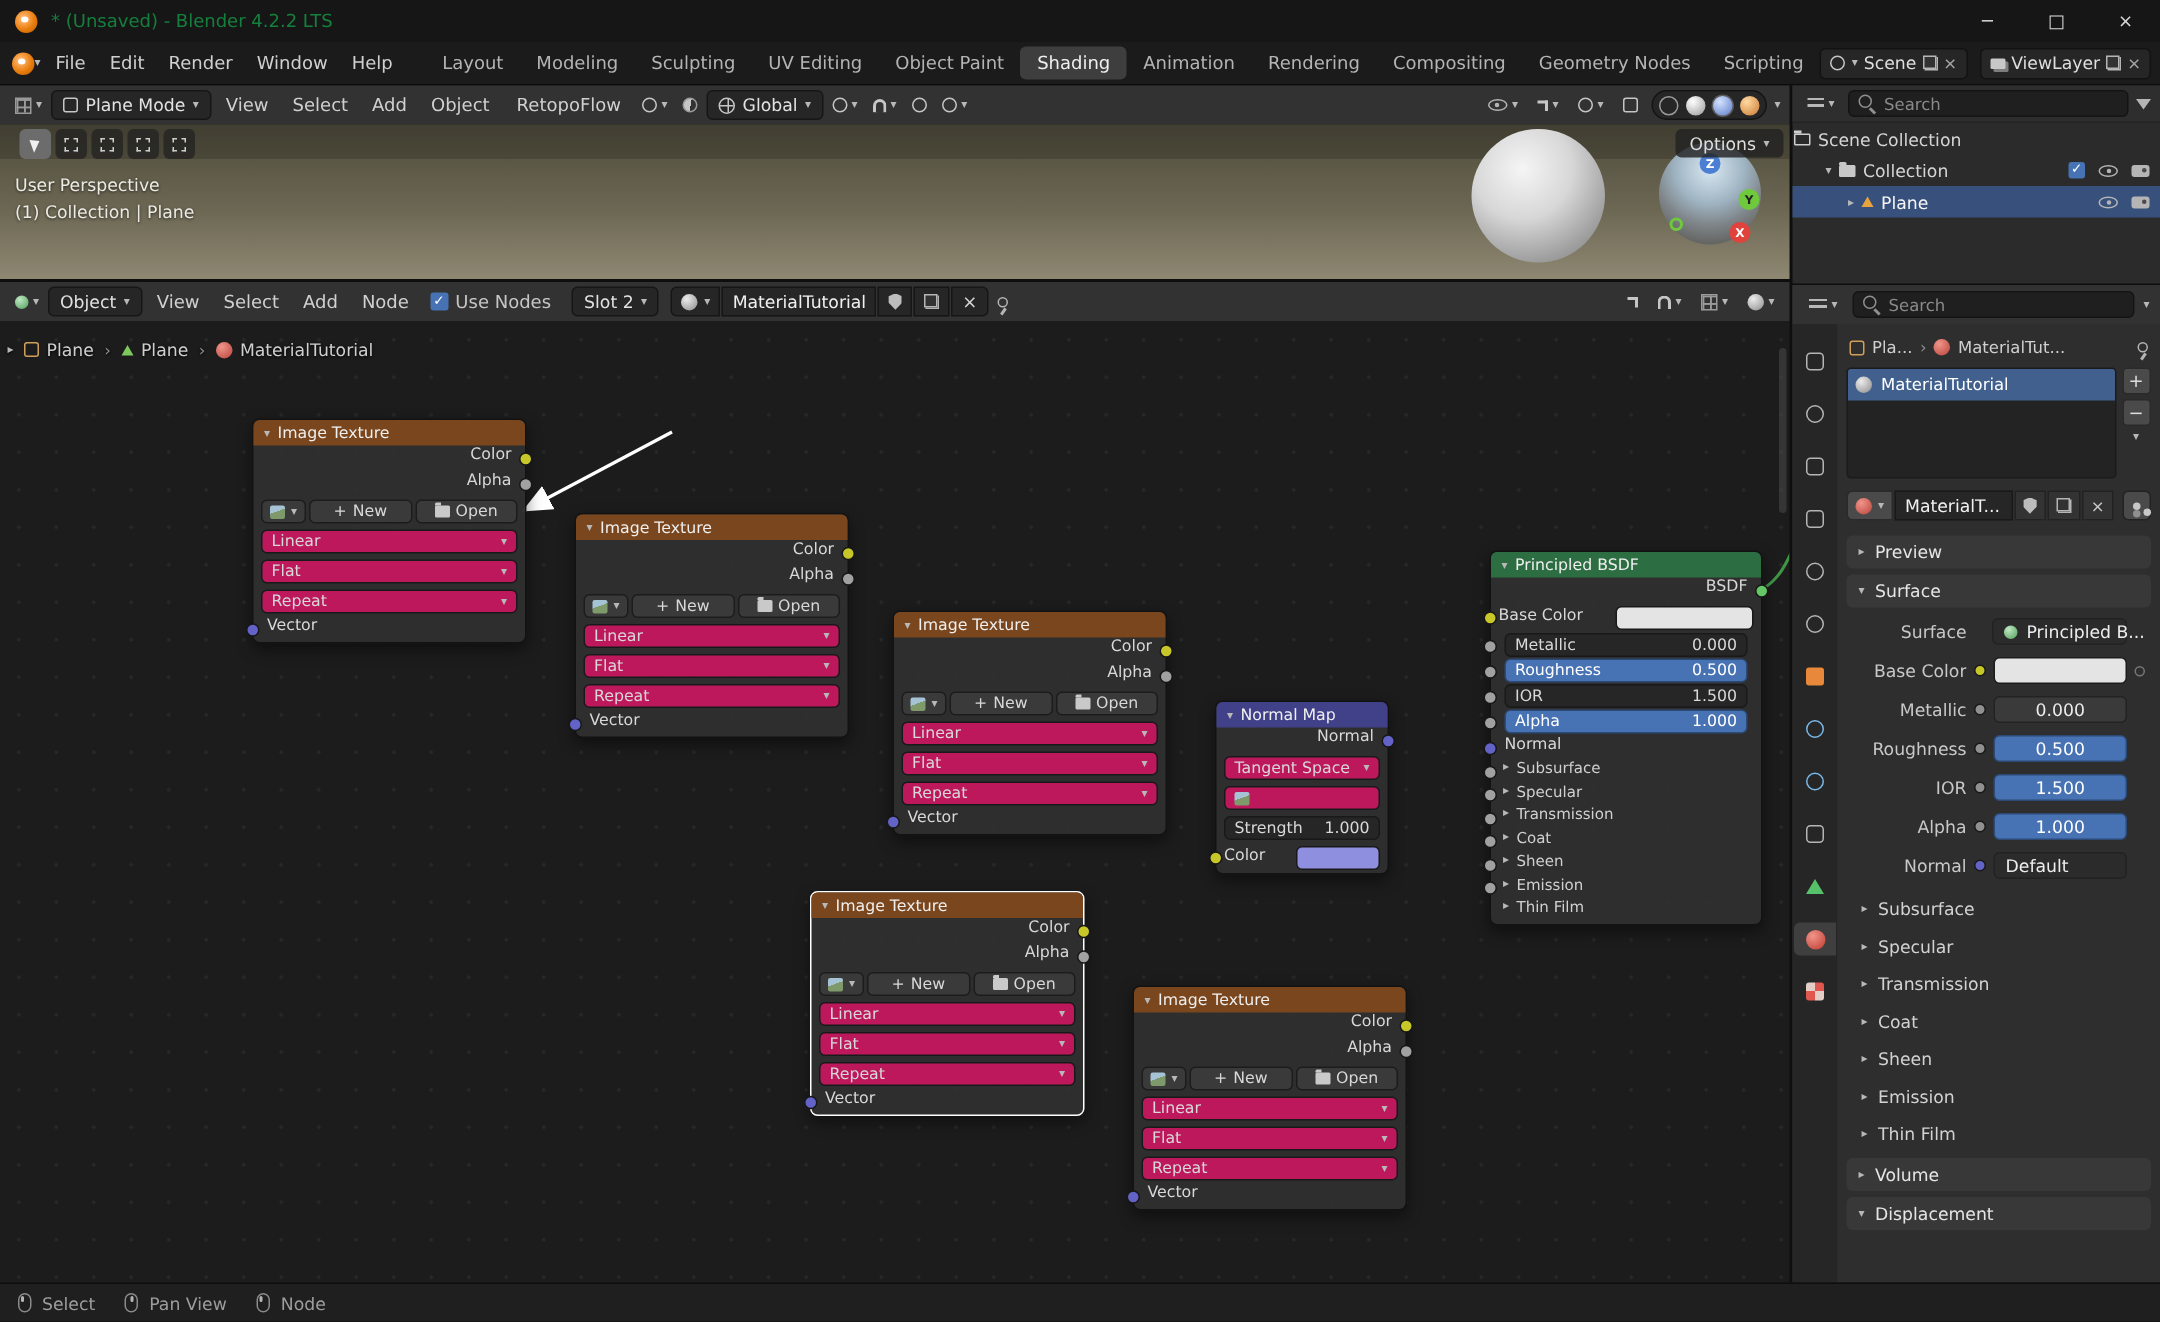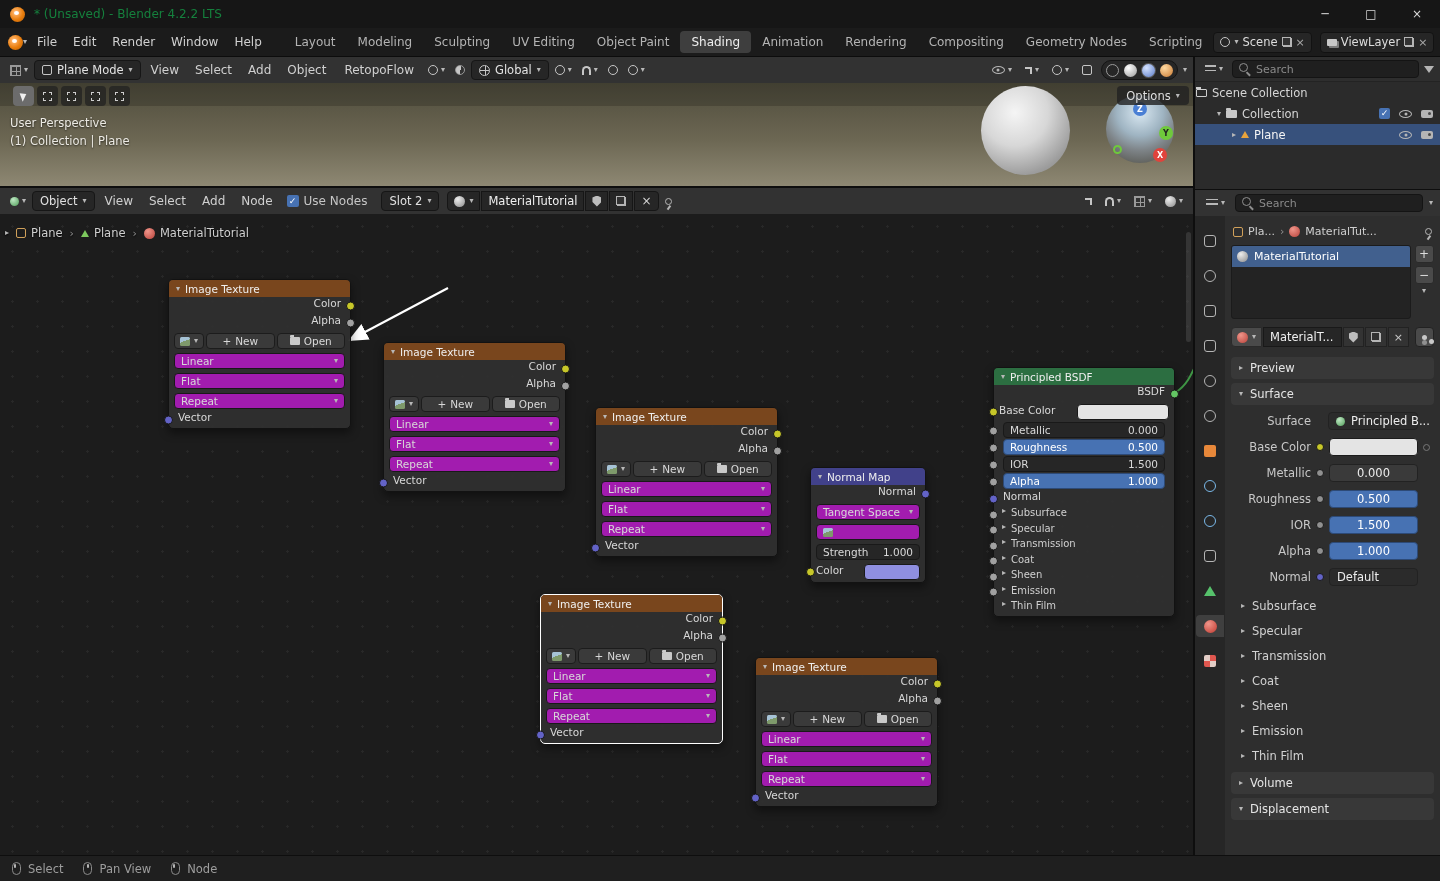--- a/index.html
+++ b/index.html
@@ -142,21 +142,21 @@
   .node.selected{border-color:#fff}
   .node-header{height:17px;border-radius:4px 4px 0 0;display:flex;align-items:center;gap:5px;padding:0 7px;color:#efefef}
   .node-title{font-size:10.5px;white-space:nowrap}
   .nrow{position:relative;display:flex;padding:0 9px}
   .nrow.slim{height:17px}
   .nrow.wrow{height:20px;padding:2px 5px}
   .nrow.out{justify-content:flex-end}
   .nrow.ncollapse{height:15.5px;padding:0 8px;gap:5px;font-size:10px;color:#d0d0d0}
   .ndot{position:absolute;width:9px;height:9px;border-radius:50%;border:1px solid #171717;top:50%;transform:translateY(-50%);z-index:2}
   .ndot.r{right:-5px}.ndot.l{left:-5px}
-  .nselect{flex:1;height:16px;background:#a21caf;border:1px solid #191919;border-radius:4px;display:flex;align-items:center;justify-content:space-between;gap:4px;padding:0 6px;min-width:0;white-space:nowrap}
+  .nselect{flex:1;height:16px;background:#be185d;border:1px solid #191919;border-radius:4px;display:flex;align-items:center;justify-content:space-between;gap:4px;padding:0 6px;min-width:0;white-space:nowrap}
   .nslider{flex:1;height:16px;background:#262626;border:1px solid #191919;border-radius:4px;display:flex;align-items:center;justify-content:space-between;gap:4px;padding:0 6px;white-space:nowrap}
   .nslider.filled{background:#4772b3;border-color:#2d4a77;color:#fff}
   .nswatch{flex:1;height:16px;border-radius:4px;border:1px solid #191919}
   .nbtns{display:flex;gap:2px;flex:1;min-width:0}
   .nbtn{background:#3a3a3a;border:1px solid #1c1c1c;height:16px;display:flex;align-items:center;justify-content:center;gap:4px;border-radius:4px;padding:0 5px;white-space:nowrap}
   .nbtn.grow{flex:1}
   .clabel{width:46%;flex:none}
 
   
   #props{position:absolute;left:1195px;top:190px;width:245px;height:665px;background:#2e2e2e}

